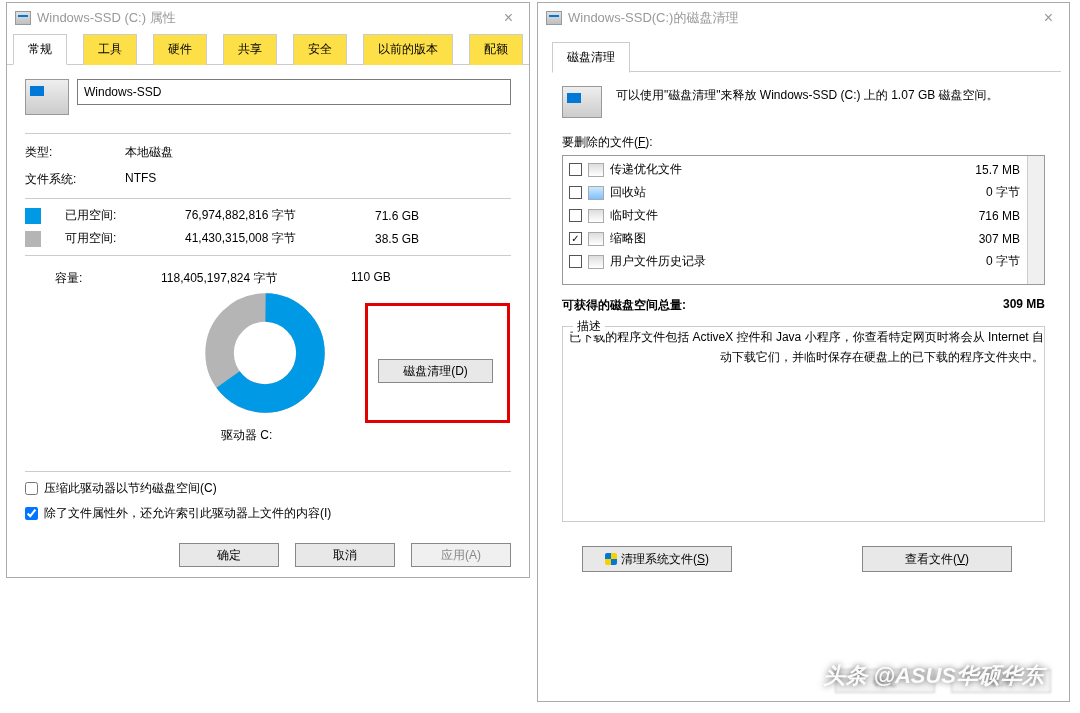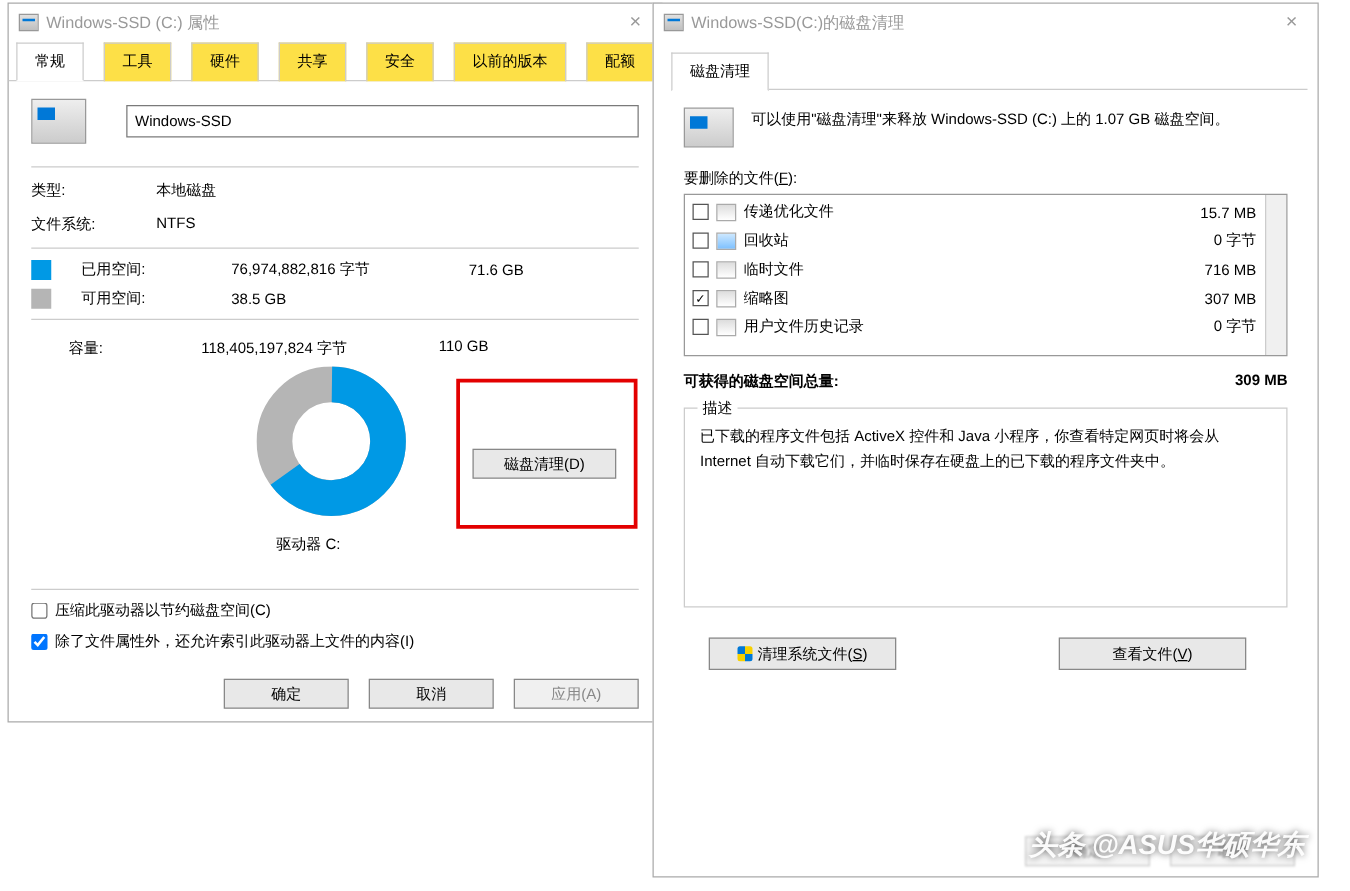--- a/index.html
+++ b/index.html
@@ -13,21 +13,21 @@
     color: #000;
   }
   .dialog {
     position: absolute;
     border: 1px solid #aaa;
     background: #fff;
     display: flex;
     flex-direction: column;
   }
   .left-dialog { left: 6px; top: 2px; width: 524px; height: 576px; }
-  .right-dialog { left: 522px; top: 2px; width: 533px; height: 700px; }
+  .right-dialog { left: 537px; top: 2px; width: 533px; height: 700px; }
   .titlebar {
     height: 30px;
     display: flex;
     align-items: center;
     padding: 0 8px;
     color: #999;
     font-size: 13px;
   }
   .titlebar .drive-icon {
     width: 16px; height: 14px;
@@ -54,21 +54,21 @@
     font-size: 12px;
     cursor: pointer;
     position: relative;
     top: 1px;
   }
   .tab.active {
     background: #fff;
     border-bottom: 1px solid #fff;
   }
   .content { flex: 1; padding: 14px 18px; position: relative; }
-  .drive-header { display:flex; align-items:center; gap:32px; margin-bottom: 18px;}
+  .drive-header { display:flex; gap:8px; margin-bottom: 18px;}
   .big-drive-icon {
     width: 44px; height: 36px;
     background: linear-gradient(#eee,#ccc);
     border:1px solid #999;
     position:relative;
   }
   .big-drive-icon::before{content:""; position:absolute;top:6px;left:4px;width:14px;height:10px;background:#0078d7;}
   .name-input {
     flex:1;
     height: 26px;
@@ -115,21 +115,21 @@
   .file-list{ border:1px solid #999; height:130px; padding:2px; overflow:hidden; position:relative;}
   .file-list::after{content:"";position:absolute;right:0;top:0;width:16px;height:100%;background:#f0f0f0;border-left:1px solid #ccc;}
   .file-row{display:flex;align-items:center;padding:3px 22px 3px 4px;font-size:12px;}
   .chk{width:13px;height:13px;border:1px solid #555;margin-right:6px;display:inline-flex;align-items:center;justify-content:center;font-size:10px;}
   .chk.checked::before{content:"✓";}
   .file-icon{width:16px;height:14px;background:linear-gradient(#ddd,#fff);border:1px solid #aaa;margin-right:6px;}
   .file-row .name{flex:1;}
   .file-row .size{margin-left:auto;}
   .total-row{display:flex;margin:12px 0;font-size:12px;font-weight:bold;}
   .total-row .lbl{flex:1;}
-  .groupbox{border:1px solid #ccc;padding:12px;margin-top:6px;height:160px;position:relative;}
+  .groupbox{border:1px solid #ccc;margin-top:6px;height:196px;position:relative;text-align:right;}
   .groupbox .legend{position:absolute;top:-9px;left:10px;background:#fff;padding:0 4px;font-size:12px;}
   .groupbox p{font-size:12px;line-height:1.7;}
   .bottom-btns{display:flex;gap:130px;margin-top:24px;justify-content:flex-start;padding-left:20px;}
   .bottom-btns .btn{width:150px;height:26px;}
   .shield{display:inline-block;width:12px;height:12px;background:conic-gradient(#f7d100 0 25%, #0078d7 0 50%, #f7d100 0 75%, #0078d7 0 100%);border-radius:2px;margin-right:4px;vertical-align:-2px;}
   .watermark{position:absolute;right:36px;bottom:22px;color:rgba(255,255,255,.95);font-size:22px;font-style:italic;font-weight:600;text-shadow:0 0 6px rgba(0,0,0,.6);}
   .obscured{position:absolute;bottom:8px;right:18px;display:flex;gap:16px;filter:blur(1px);opacity:.45;}
   input[type=checkbox]{width:13px;height:13px;}
 </style>
 </head>
@@ -167,20 +167,21 @@
     <div class="hr"></div>
     <div class="space-row">
       <span class="swatch blue"></span>
       <span class="space-label">已用空间:</span>
       <span class="space-bytes">76,974,882,816 字节</span>
       <span class="space-gb">71.6 GB</span>
     </div>
     <div class="space-row">
       <span class="swatch grey"></span>
       <span class="space-label">可用空间:</span>
+      <span class="space-bytes">41,430,315,008 字节</span>
       <span class="space-gb">38.5 GB</span>
     </div>
     <div class="hr"></div>
     <div class="capacity-row">
       <span class="cap-lbl">容量:</span>
       <span class="cap-bytes">118,405,197,824 字节</span>
       <span>110 GB</span>
     </div>
     <div class="chart-area">
       <div class="donut">

